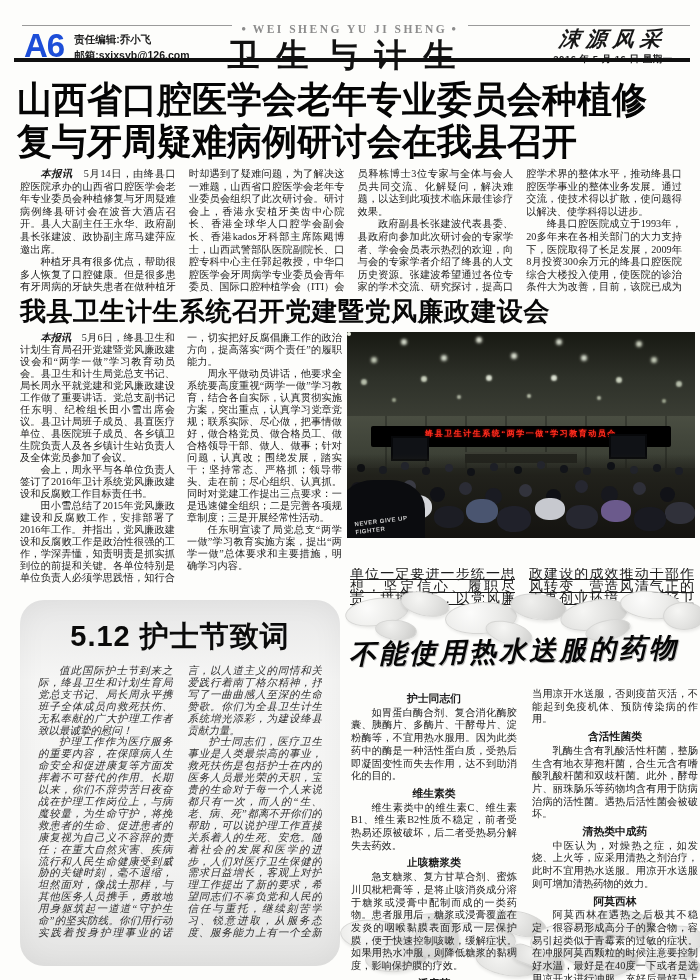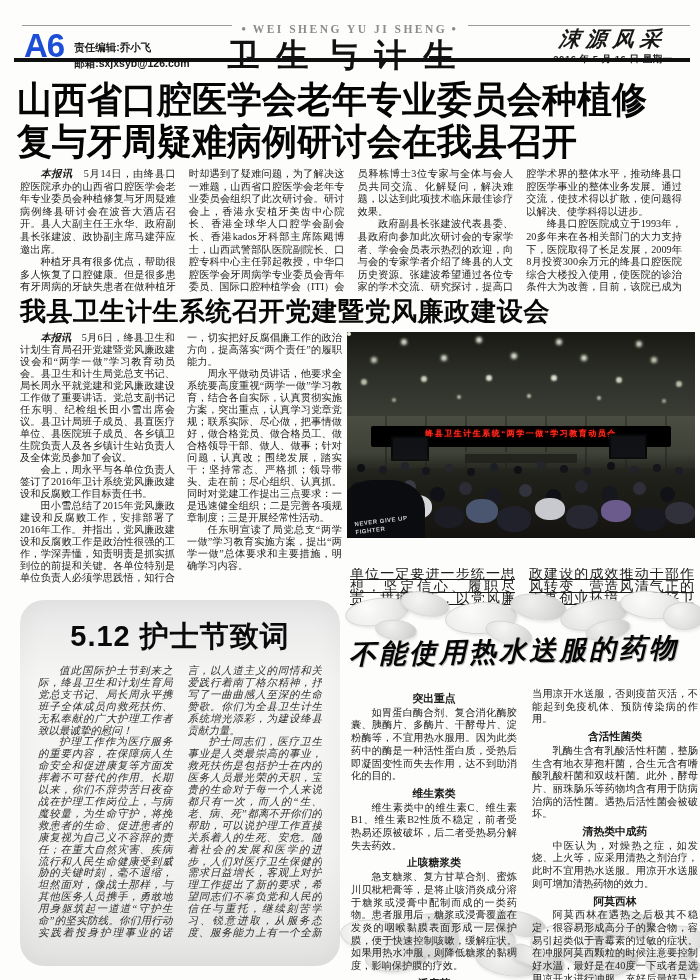--- a/index.html
+++ b/index.html
@@ -7,21 +7,21 @@
     width:700px;height:980px;position:relative;overflow:hidden;
     background:#fdfdfb;color:#1b1b1b;
     font-family:"Liberation Serif","DejaVu Serif",serif;
   }
   
   .hdr{position:absolute;top:0;left:0;width:700px;height:62px;}
   .hdr-rule{position:absolute;top:25px;left:22px;right:10px;border-top:1.5px solid #9a9a9a;}
   .hdr-black{position:absolute;top:58px;left:14px;right:10px;height:3.5px;background:#101010;}
   .hdr-left{position:absolute;left:24px;top:29px;display:flex;align-items:flex-start;gap:10px;background:#fdfdfb;padding-right:6px;}
   .pageno{font:700 33px/1 "Liberation Sans",sans-serif;color:#1d4ed8;letter-spacing:-1px;}
-  .editor{font:700 10.5px/1.55 "Liberation Sans",sans-serif;color:#1a1a1a;padding-top:2px;margin-top:8px;}
+  .editor{font:700 10.5px/1.55 "Liberation Sans",sans-serif;color:#1a1a1a;padding-top:2px;}
   .hdr-center{position:absolute;left:190px;width:320px;top:16px;text-align:center;}
   .mast-en{display:inline-block;background:#fdfdfb;padding:0 5px;font:700 11.5px/1 "Liberation Serif",serif;color:#8c8c8c;letter-spacing:2.5px;position:relative;top:3px;text-align:center;}
   .mast-en::before,.mast-en::after{content:"●";font-size:8px;color:#8c8c8c;vertical-align:2px;margin:0 4px;}
   .mast-cn{font-size:32px;font-weight:700;letter-spacing:17px;color:#111;white-space:nowrap;}
   .hdr-right{position:absolute;right:12px;top:28px;width:150px;text-align:center;background:#fdfdfb;}
   .brand{font:700 italic 21px/1.1 "Liberation Serif",serif;letter-spacing:6px;color:#161616;transform:skewX(-6deg);}
   .date{margin-top:2px;font:700 9.5px/1.2 "Liberation Sans",sans-serif;letter-spacing:.5px;color:#222;white-space:nowrap;}
   
   .a1-head{position:absolute;top:79px;left:17px;width:668px;font:900 35px/40px "Liberation Sans",sans-serif;color:#050505;letter-spacing:0px;transform:scaleY(1.04);transform-origin:top left;white-space:nowrap;}
   .a1-body{position:absolute;top:168px;left:20px;width:662px;height:127px;column-count:4;column-gap:13px;font-size:10.2px;line-height:12.6px;text-align:justify;overflow:hidden;}
@@ -167,21 +167,21 @@
     <span class="pill" style="left:275px;top:-5px;width:60px;height:26px;transform:rotate(5deg);"></span>
     <span class="pill s2" style="left:318px;top:6px;width:40px;height:26px;"></span>
     <span class="pill s2" style="left:140px;top:26px;width:46px;height:20px;transform:rotate(15deg);"></span>
     <span class="pill s3" style="left:240px;top:24px;width:44px;height:18px;transform:rotate(-12deg);"></span>
     <span class="pill s3" style="left:30px;top:24px;width:40px;height:18px;transform:rotate(6deg);"></span>
 
     <div class="med-title">不能使用热水送服的药物</div>
 
     <div class="med-body">
       <div class="med-col">
-        <div class="med-h">突出重点</div>
+        <div class="med-h">护士同志们</div>
         <p>如胃蛋白酶合剂、复合消化酶胶囊、胰酶片、多酶片、干酵母片、淀粉酶等，不宜用热水服用。因为此类药中的酶是一种活性蛋白质，受热后即凝固变性而失去作用，达不到助消化的目的。</p>
         <div class="med-h">维生素类</div>
         <p>维生素类中的维生素C、维生素B1、维生素B2性质不稳定，前者受热易还原被破坏，后二者受热易分解失去药效。</p>
         <div class="med-h">止咳糖浆类</div>
         <p>急支糖浆、复方甘草合剂、蜜炼川贝枇杷膏等，是将止咳消炎成分溶于糖浆或浸膏中配制而成的一类药物。患者服用后，糖浆或浸膏覆盖在发炎的咽喉黏膜表面形成一层保护膜，便于快速控制咳嗽，缓解症状。如果用热水冲服，则降低糖浆的黏稠度，影响保护膜的疗效。</p>
         <div class="med-h">活疫苗</div>
 
       </div>
       <div class="med-col">
         <p class="cont">当用凉开水送服，否则疫苗灭活，不能起到免疫机体、预防传染病的作用。</p>

